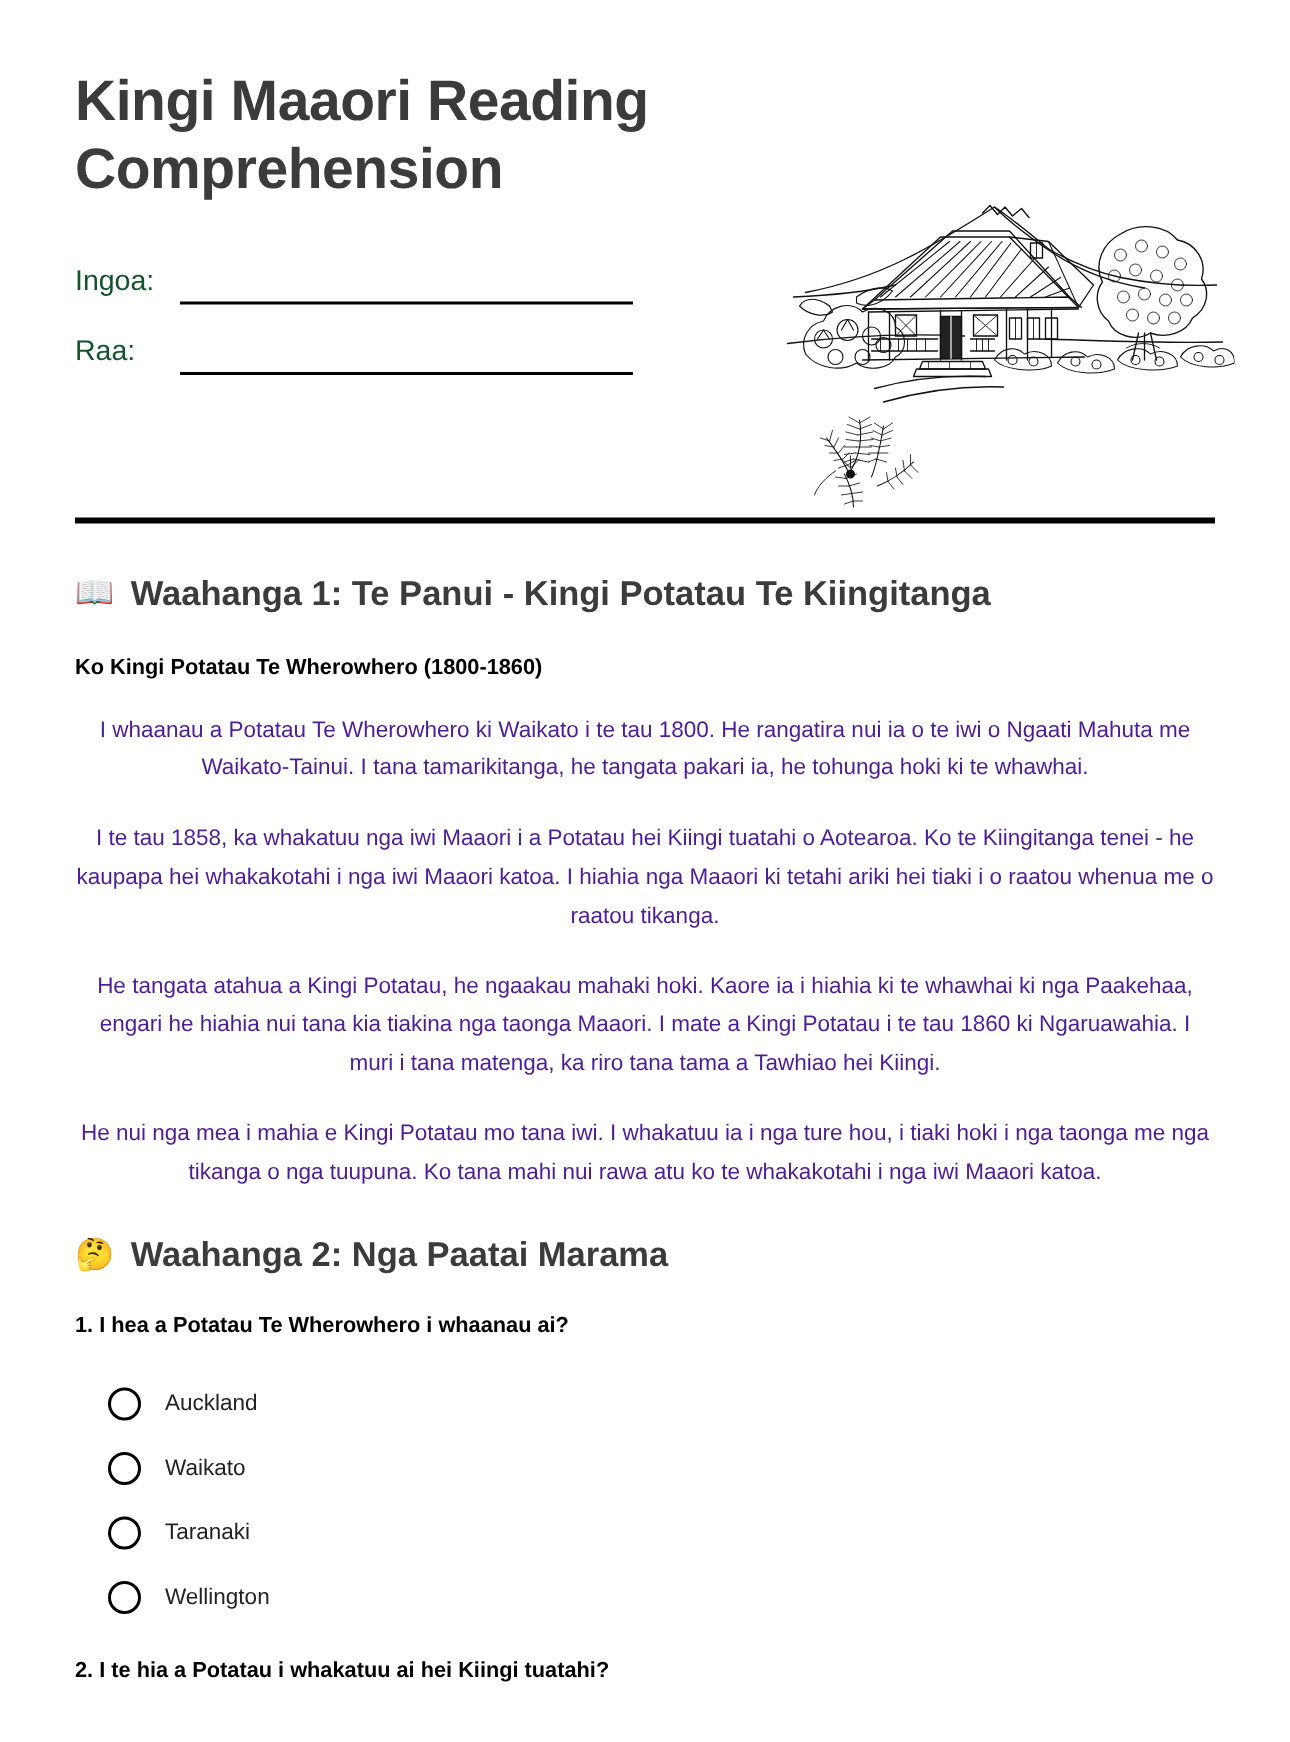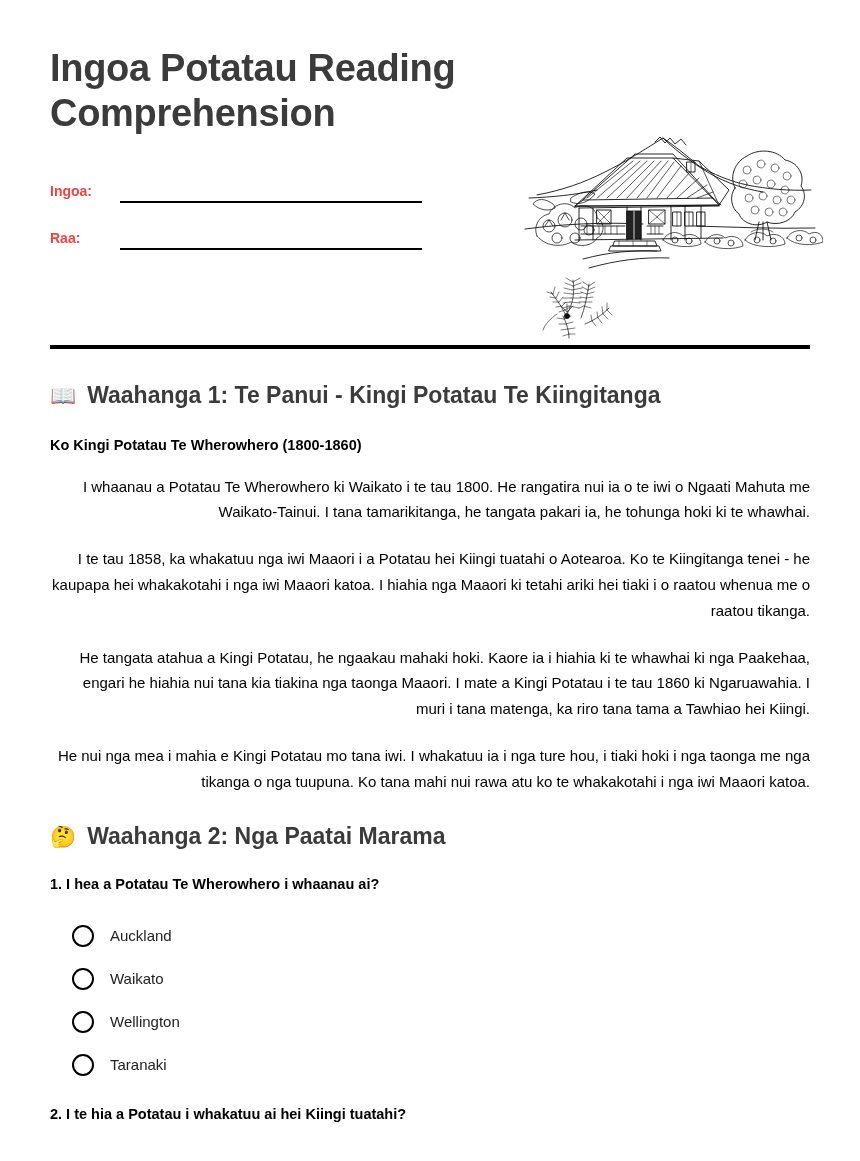--- a/index.html
+++ b/index.html
@@ -40,23 +40,23 @@
   .meta-block {
     margin-top: 22px;
     width: 372px;
   }
   .meta-row {
     display: flex;
     align-items: flex-end;
     height: 47px;
   }
   .meta-label {
-    font-size: 14px;
-    font-weight: bold;
-    color: #ef4444;
+    font-size: 19px;
+    font-weight: normal;
+    color: #14532d;
     width: 70px;
     flex: 0 0 70px;
     padding-bottom: 6px;
   }
   .meta-line {
     flex: 1 1 auto;
     border-bottom: 2.2px solid #000;
     height: 1px;
     margin-bottom: 2px;
   }
@@ -111,23 +111,23 @@
   .sub-title {
     font-size: 14.5px;
     font-weight: bold;
     color: #000;
     margin: 0 0 21px 0;
   }
 
   p.body-text {
     font-size: 15px;
     line-height: 1.72;
-    color: #000000;
+    color: #4c1d95;
     margin: 0 0 21px 0;
-    text-align: right;
+    text-align: center;
   }
   p.body-text:last-of-type { margin-bottom: 0; }
 
   .question-text {
     font-size: 14.5px;
     font-weight: bold;
     color: #000;
     margin: 0 0 22px 0;
   }
 
@@ -158,21 +158,21 @@
 
   .question-two {
     margin-top: 20px;
   }
 </style>
 </head>
 <body>
 
 <div class="page">
 
-  <h1 class="doc-title">Ingoa Potatau Reading Comprehension</h1>
+  <h1 class="doc-title">Kingi Maaori Reading Comprehension</h1>
 
   <div class="meta-block">
     <div class="meta-row">
       <span class="meta-label">Ingoa:</span>
       <span class="meta-line"></span>
     </div>
     <div class="meta-row">
       <span class="meta-label">Raa:</span>
       <span class="meta-line"></span>
     </div>
@@ -376,24 +376,24 @@
       <li class="option">
         <span class="radio"></span>
         <span class="option-label">Auckland</span>
       </li>
       <li class="option">
         <span class="radio"></span>
         <span class="option-label">Waikato</span>
       </li>
       <li class="option">
         <span class="radio"></span>
-        <span class="option-label">Wellington</span>
+        <span class="option-label">Taranaki</span>
       </li>
       <li class="option">
         <span class="radio"></span>
-        <span class="option-label">Taranaki</span>
+        <span class="option-label">Wellington</span>
       </li>
     </ul>
 
     <div class="question-text question-two">2. I te hia a Potatau i whakatuu ai hei Kiingi tuatahi?</div>
 
   </div>
 </div>
 
 </body></html>

